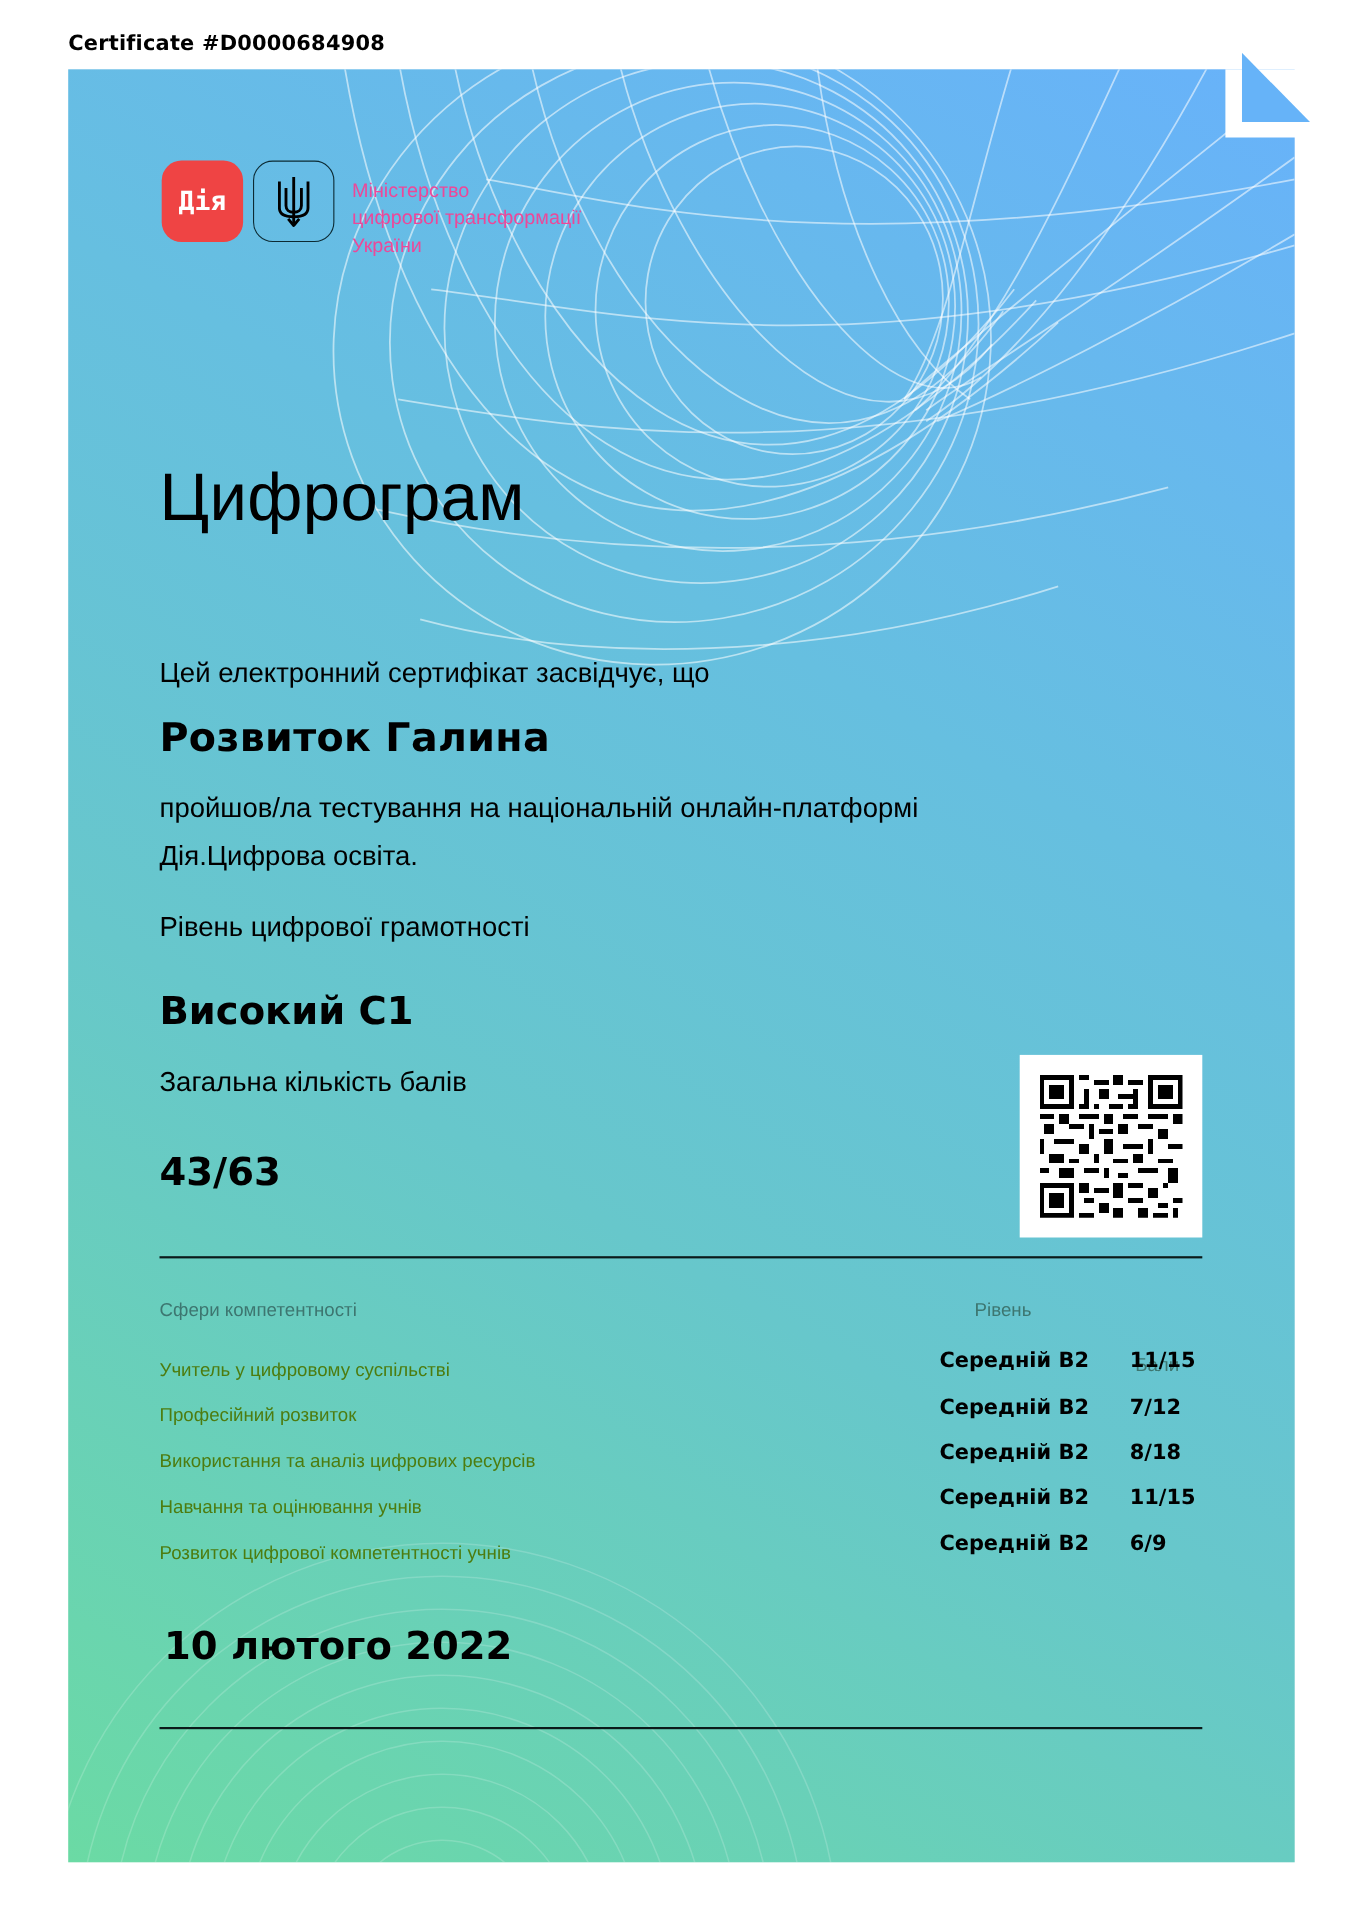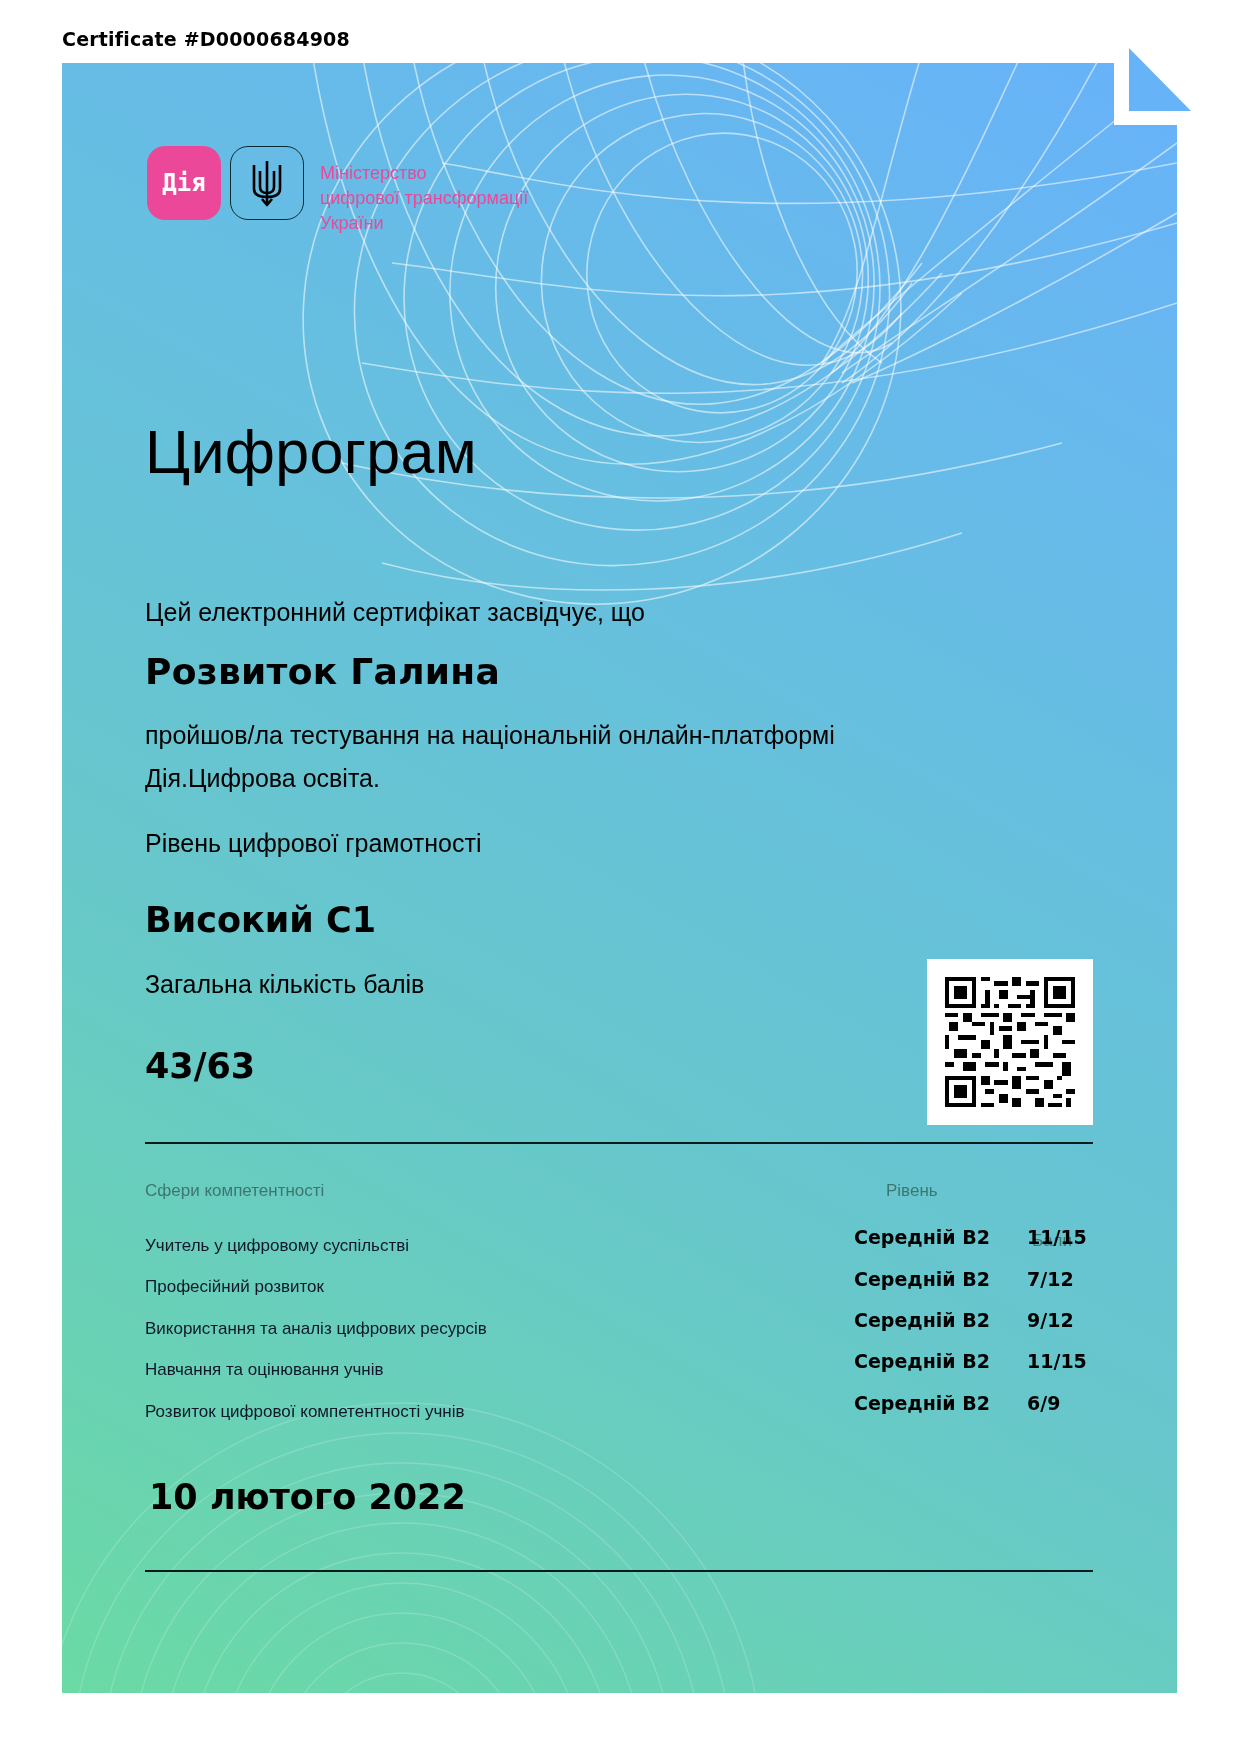--- a/index.html
+++ b/index.html
@@ -24,21 +24,21 @@
       background: #fff;
     }
     .corner-tri {
       position: absolute; left: 1129px; top: 48px; width: 62px; height: 63px;
     }
     .bg-svg { position: absolute; left: 0; top: 0; }
     .abs { position: absolute; }
 
     .logo-diia {
       left: 147px; top: 146px; width: 74px; height: 74px;
-      background: #ec4899; border-radius: 18px; color: #fff;
+      background: #ef4444; border-radius: 18px; color: #fff;
       display: flex; align-items: center; justify-content: center;
       font-family: "DejaVu Sans Mono", monospace; font-weight: bold; font-size: 24px;
     }
     .logo-trident {
       left: 230px; top: 146px; width: 74px; height: 74px;
       border: 1.5px solid #0c2a33; border-radius: 18px; box-sizing: border-box;
       display: flex; align-items: center; justify-content: center;
     }
     .ministry {
       left: 320px; top: 161px; font-size: 18px; line-height: 25px; color: #ec4899;
@@ -64,21 +64,21 @@
     }
     .rule { height: 2px; background: #0b1a1a; left: 145px; width: 948px; }
     .rule1 { top: 1142px; }
     .rule2 { top: 1570px; }
 
     .tbl-head { color: #3d7670; font-size: 17px; white-space: nowrap; }
     .col-area { left: 145px; top: 1181px; }
     .col-level { left: 886px; top: 1181px; }
     .col-score { left: 1032px; top: 1231px; }
 
-    .area-row { left: 145px; font-size: 17px; white-space: nowrap; color: #0f172a; }
+    .area-row { left: 145px; font-size: 17px; white-space: nowrap; color: #4d7c0f; }
     .lvl-row { left: 854px; font-size: 19px; font-weight: bold; font-family: "DejaVu Sans", sans-serif; white-space: nowrap; }
     .pts-row { left: 1027px; font-size: 19px; font-weight: bold; font-family: "DejaVu Sans", sans-serif; white-space: nowrap; }
 
     .date { left: 149px; top: 1477px; font-size: 35px; font-weight: bold; font-family: "DejaVu Sans", sans-serif; white-space: nowrap; }
   </style>
 </head>
 <body>
 
 <div class="cert-number">Certificate #D0000684908</div>
 
@@ -253,21 +253,21 @@
   <div class="abs area-row" style="top:1236px">Учитель у цифровому суспільстві</div>
   <div class="abs lvl-row" style="top:1226px">Середній В2</div>
   <div class="abs pts-row" style="top:1226px">11/15</div>
 
   <div class="abs area-row" style="top:1277px">Професійний розвиток</div>
   <div class="abs lvl-row" style="top:1268px">Середній В2</div>
   <div class="abs pts-row" style="top:1268px">7/12</div>
 
   <div class="abs area-row" style="top:1319px">Використання та аналіз цифрових ресурсів</div>
   <div class="abs lvl-row" style="top:1309px">Середній В2</div>
-  <div class="abs pts-row" style="top:1309px">9/12</div>
+  <div class="abs pts-row" style="top:1309px">8/18</div>
 
   <div class="abs area-row" style="top:1360px">Навчання та оцінювання учнів</div>
   <div class="abs lvl-row" style="top:1350px">Середній В2</div>
   <div class="abs pts-row" style="top:1350px">11/15</div>
 
   <div class="abs area-row" style="top:1402px">Розвиток цифрової компетентності учнів</div>
   <div class="abs lvl-row" style="top:1392px">Середній В2</div>
   <div class="abs pts-row" style="top:1392px">6/9</div>
 </div>
 

